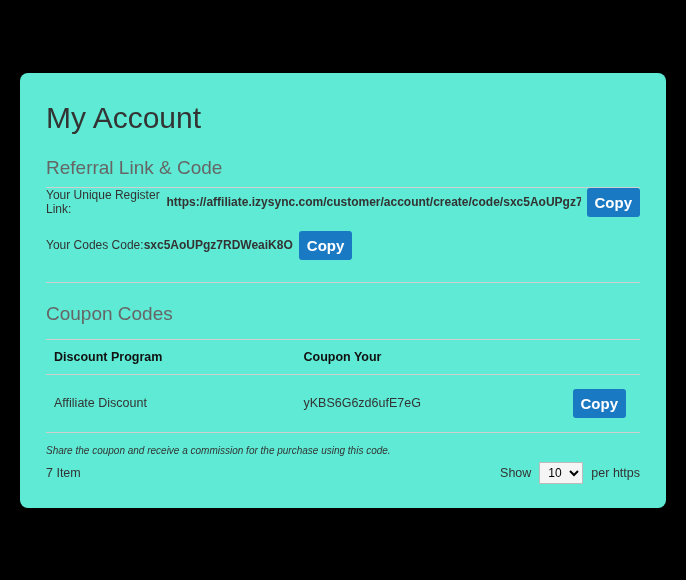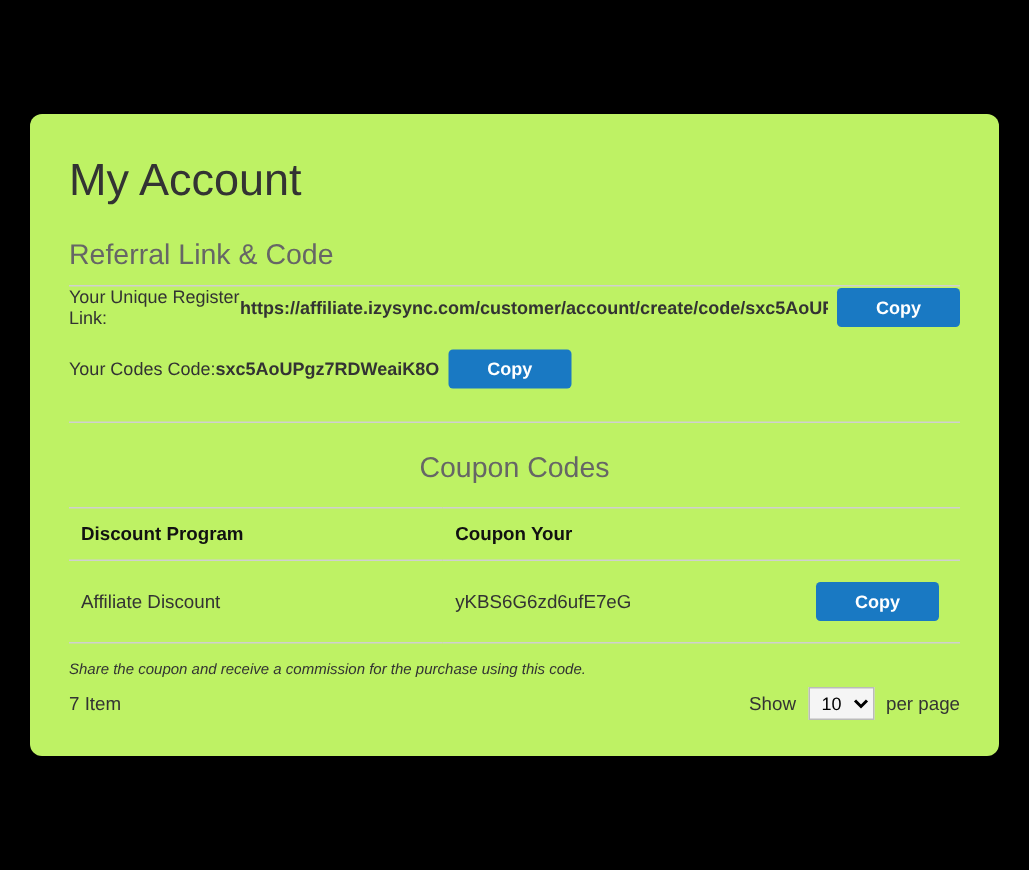--- a/index.html
+++ b/index.html
@@ -6,21 +6,21 @@
     body {
       background: #000;
       width: 686px;
       height: 580px;
       font-family: Arial, Helvetica, sans-serif;
       display: flex;
       align-items: center;
       justify-content: center;
     }
     .card {
-      background: #bef264;
+      background: #5eead4;
       width: 646px;
       border-radius: 8px;
       padding: 28px 26px 24px;
       box-shadow: 0 2px 10px rgba(0,0,0,0.3);
     }
     h1 {
       font-size: 30px;
       font-weight: 400;
       color: #333;
       margin-bottom: 22px;
@@ -49,23 +49,23 @@
       overflow: hidden;
     }
     .link-row .value-grow {
       flex: 1 1 auto;
       min-width: 0;
     }
     .copy-btn {
       background: #1979c3;
       color: #fff;
       border: none;
-      font-size: 12px;
+      font-size: 15px;
       font-weight: 700;
-      padding: 6px 26px;
+      padding: 6px 8px;
       border-radius: 3px;
       cursor: pointer;
       margin-left: 6px;
       flex: 0 0 auto;
     }
     .section-gap {
       border-top: 1px solid #d0d0d0;
       margin-top: 22px;
       padding-top: 20px;
     }
@@ -132,21 +132,21 @@
     <button class="copy-btn">Copy</button>
   </div>
 
   <div class="link-row">
     <span class="label">Your Codes Code: </span>
     <span class="value">sxc5AoUPgz7RDWeaiK8O</span>
     <button class="copy-btn">Copy</button>
   </div>
 
   <div class="section-gap">
-    <h2 style="border-bottom:none;margin-bottom:6px;text-align:center;">Coupon Codes</h2>
+    <h2 style="border-bottom:none;margin-bottom:6px;">Coupon Codes</h2>
 
     <table>
       <thead>
         <tr>
           <th style="width:42%;">Discount Program</th>
           <th>Coupon Your</th>
           <th style="width:90px;"></th>
         </tr>
       </thead>
       <tbody>
@@ -160,17 +160,17 @@
 
     <div class="note">Share the coupon and receive a commission for the purchase using this code.</div>
 
     <div class="footer-row">
       <span>7 Item</span>
       <div class="pager">
         <span>Show</span>
         <select>
           <option>10</option>
         </select>
-        <span>per page</span>
+        <span>per https</span>
       </div>
     </div>
   </div>
 </div>
 
 </body></html>

